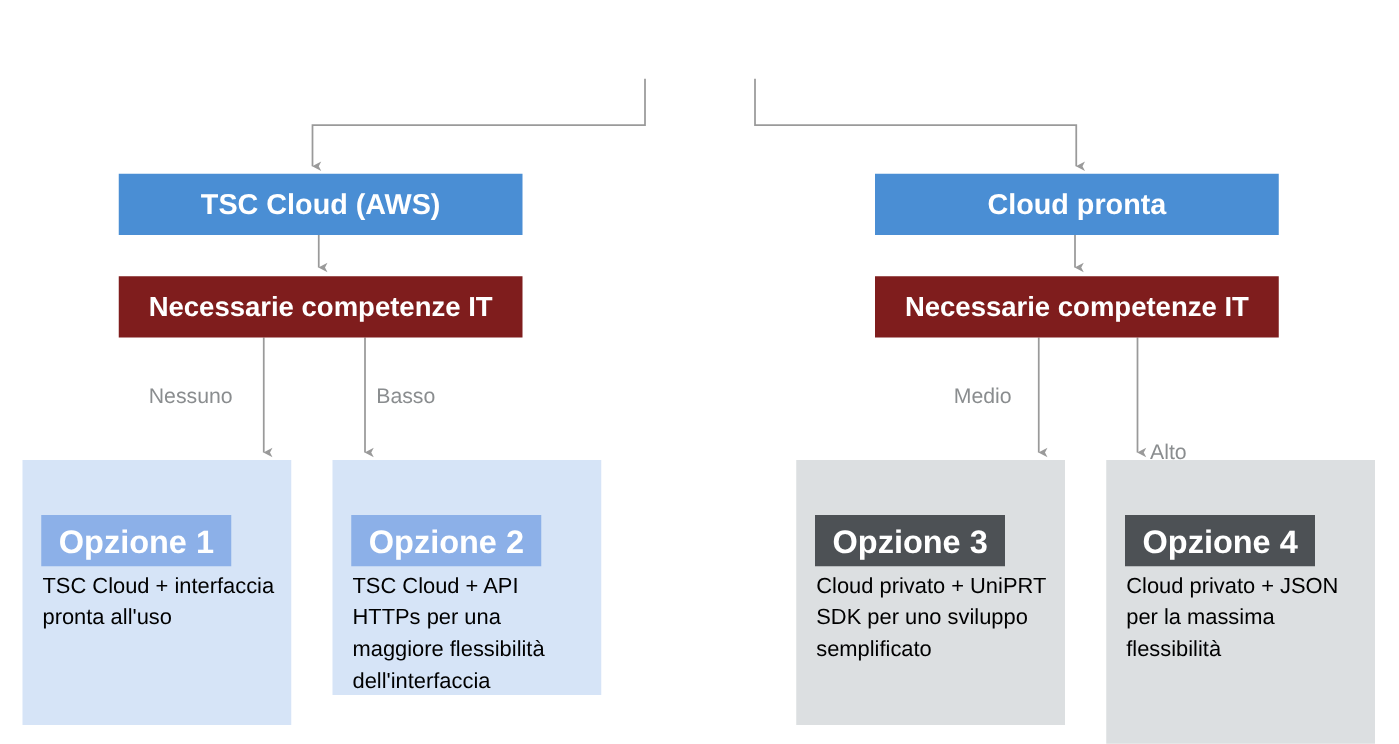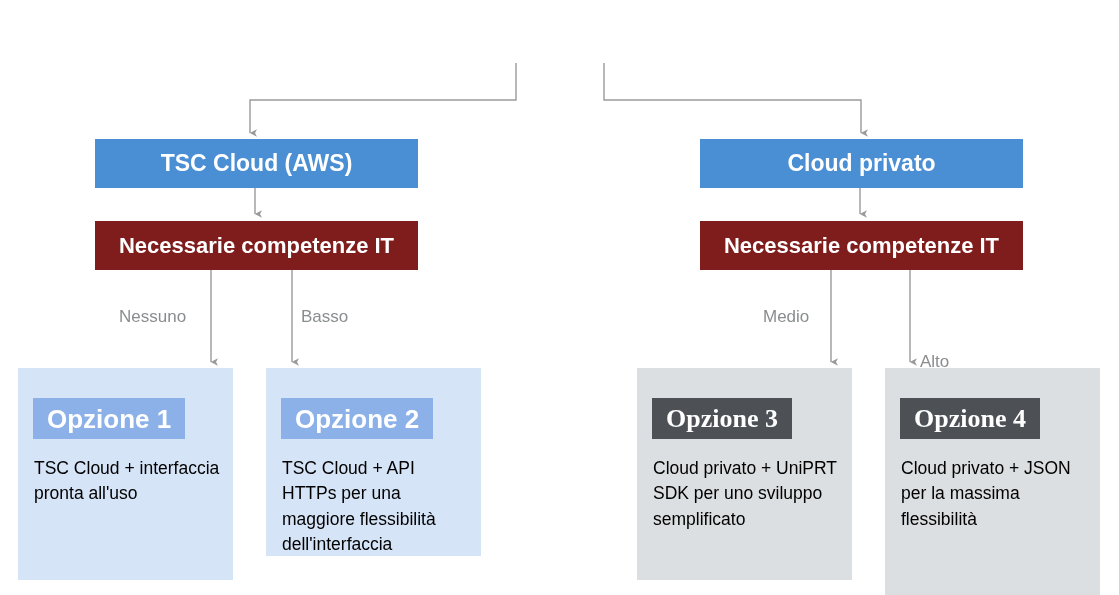--- a/index.html
+++ b/index.html
@@ -22,24 +22,24 @@
   .branch span{color:#ffffff;font-size:23px;font-weight:700;}
 
   .skills{background:#7f1d1d;}
   .skills span{color:#ffffff;font-size:22px;font-weight:700;}
 
   .edge-label{position:absolute;color:#8a8d8f;font-size:17px;white-space:nowrap;}
 
   .card{position:absolute;box-sizing:border-box;}
   .card-blue{background:#d6e4f7;}
   .card-gray{background:#dcdfe1;}
-  .badge{position:absolute;left:15px;top:30px;height:41px;display:flex;align-items:center;padding:0 14px;box-sizing:border-box;}
+  .badge{position:absolute;left:15px;top:44px;height:41px;display:flex;align-items:center;padding:0 14px;box-sizing:border-box;}
   .badge span{color:#ffffff;font-size:26px;font-weight:700;line-height:1;}
   .badge-blue{background:#8cb0e8;}
-  .badge-gray{background:#4d5155;font-family:Liberation Serif, serif;}
+  .badge-gray{background:#4d5155;}
   .card-body{position:absolute;left:16px;top:88px;right:10px;color:#000000;font-size:17.5px;line-height:1.45;}
 </style>
 </head>
 <body>
 
 <div id="stage">
 
   <svg id="wires" viewBox="0 0 1119 595" xmlns="http://www.w3.org/2000/svg">
     <defs>
       <marker id="ah" markerWidth="9" markerHeight="9" refX="4.2" refY="7.6" orient="auto" markerUnits="userSpaceOnUse">
@@ -68,21 +68,21 @@
 
 
   <div class="node branch" style="left:95px;top:139px;width:323px;height:49px;">
     <span>TSC Cloud (AWS)</span>
   </div>
   <div class="node skills" style="left:95px;top:221px;width:323px;height:49px;">
     <span>Necessarie competenze IT</span>
   </div>
 
   <div class="node branch" style="left:700px;top:139px;width:323px;height:49px;">
-    <span>Cloud privato</span>
+    <span>Cloud pronta</span>
   </div>
   <div class="node skills" style="left:700px;top:221px;width:323px;height:49px;">
     <span>Necessarie competenze IT</span>
   </div>
 
   <div class="edge-label" style="left:119px;top:307px;">Nessuno</div>
   <div class="edge-label" style="left:301px;top:307px;">Basso</div>
   <div class="edge-label" style="left:763px;top:307px;">Medio</div>
   <div class="edge-label" style="left:920px;top:307px;margin-top:45px;">Alto</div>
 

